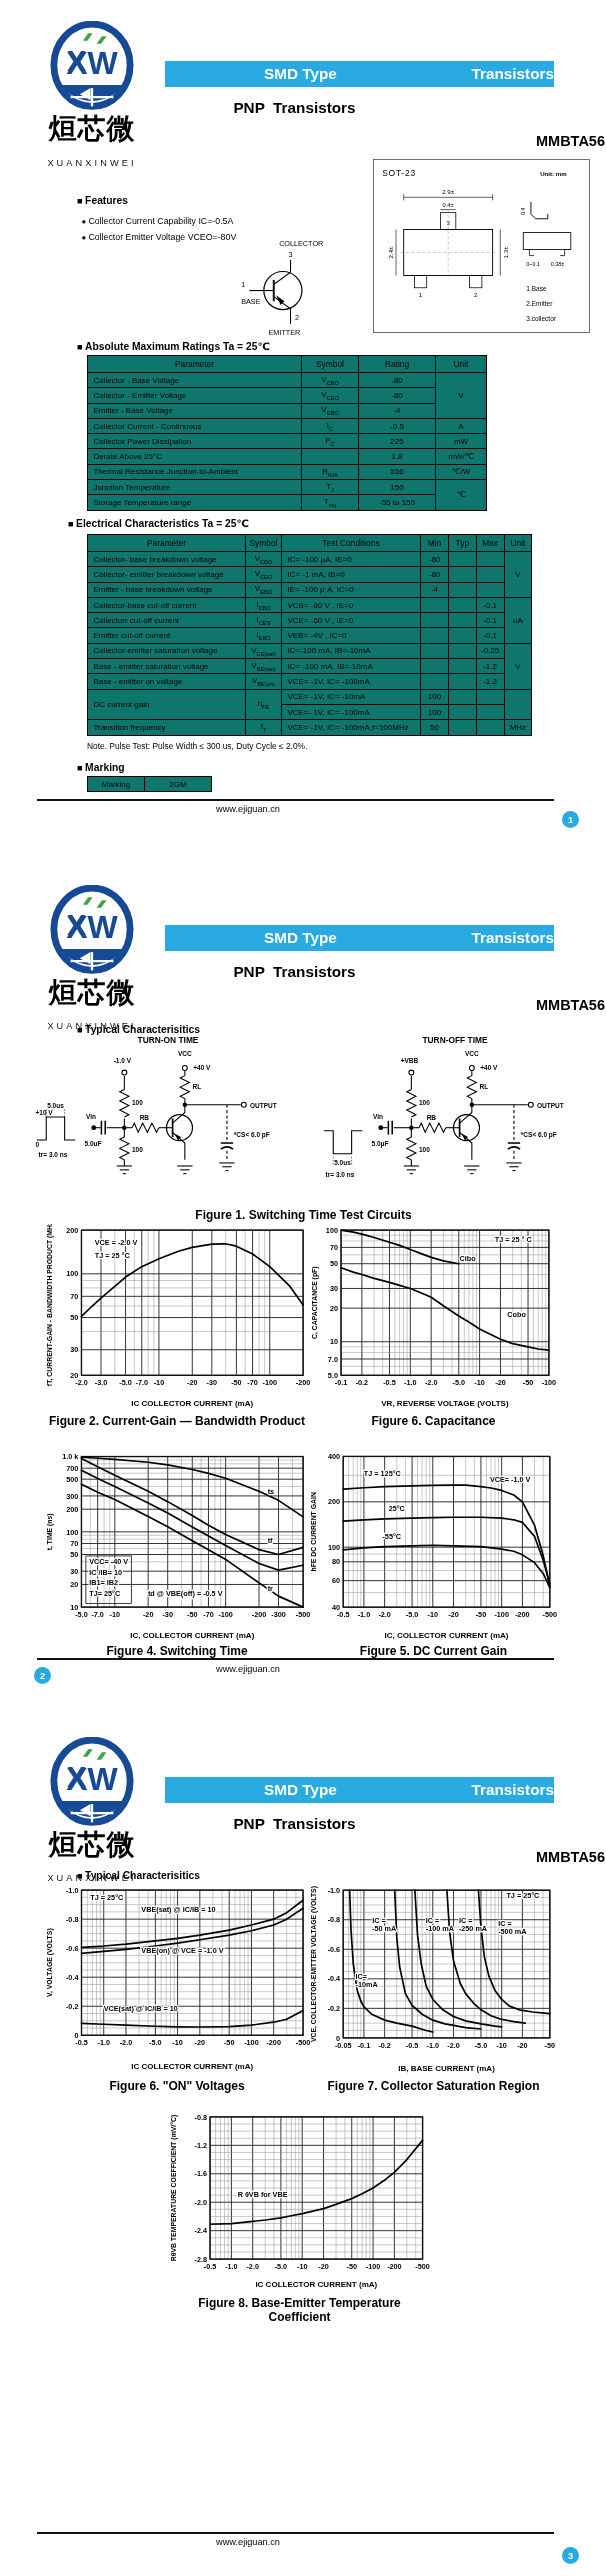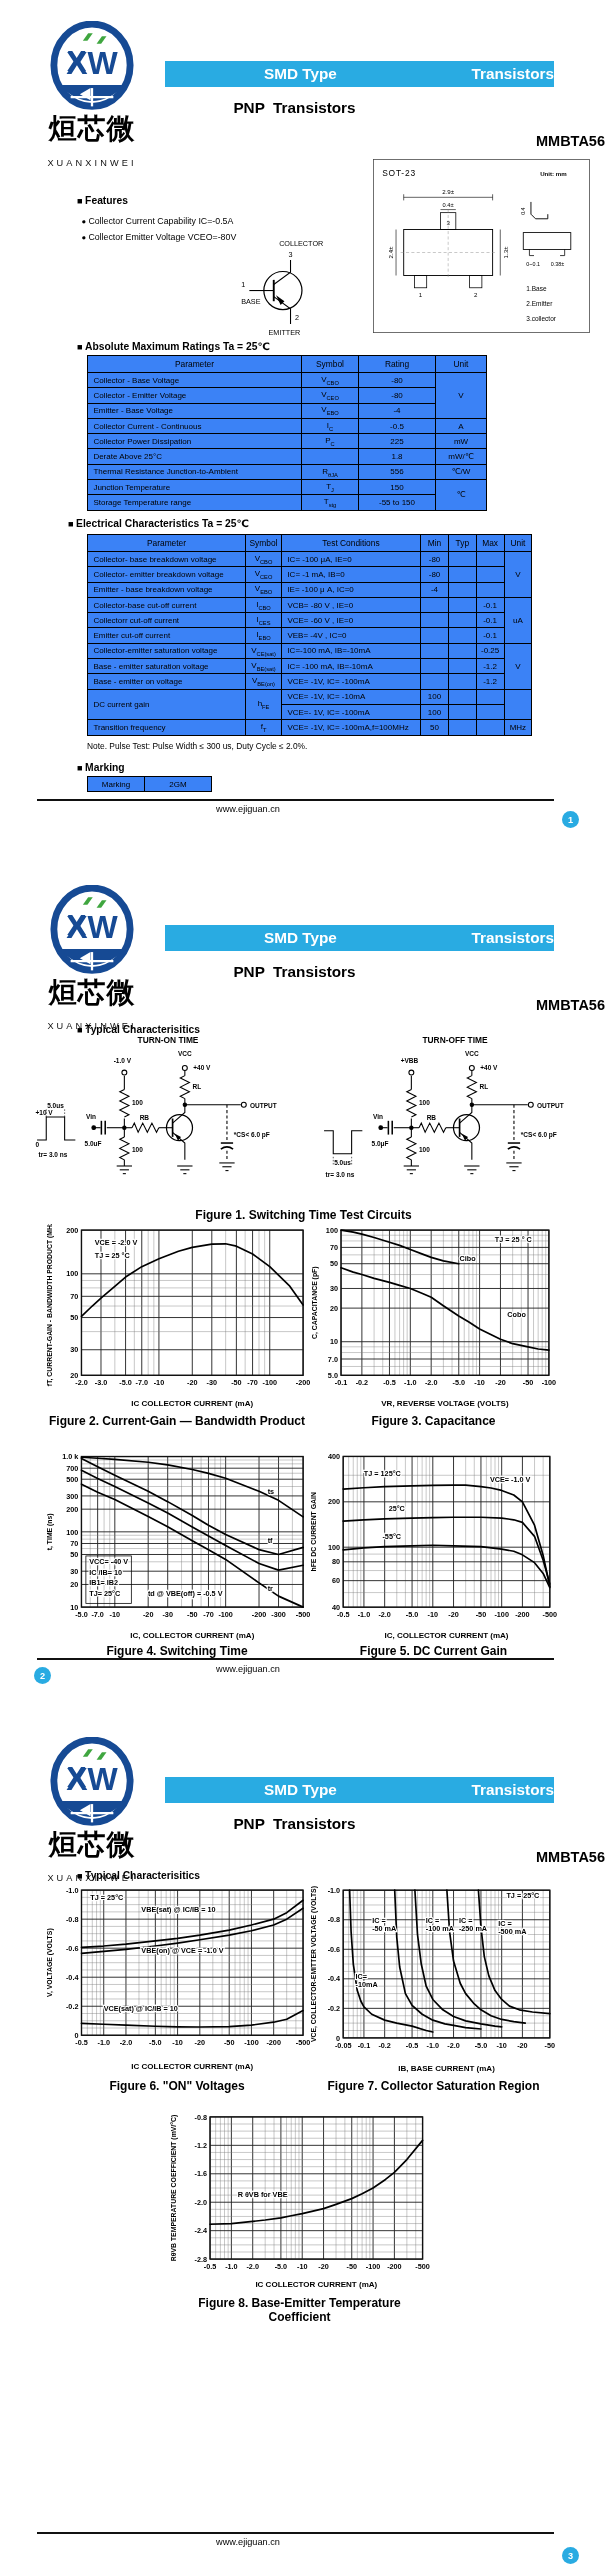--- a/index.html
+++ b/index.html
@@ -17,21 +17,21 @@
   .banner span:first-child{margin-left:99px}
   .banner span:last-child{margin-right:0}
   .t1{position:absolute;left:0;top:78px;width:589px;text-align:center;font-size:15.3px;font-weight:bold;white-space:pre}
   .t2{position:absolute;left:16px;top:112px;width:589px;text-align:right;font-size:14.5px;font-weight:bold}
   
   .sec-title{font-size:10.3px;font-weight:bold}
   .sec-title::before{content:"\25A0  ";font-size:9.2px}
   .features li{list-style:none;font-size:8.8px;margin:5.4px 0 0 4.6px}
   .features li::before{content:"\25CF  ";font-size:7.7px}
   
-  table.ds{border-collapse:collapse;table-layout:fixed;background:#3b82f6}
+  table.ds{border-collapse:collapse;table-layout:fixed;background:#0f766e}
   .ds th,.ds td{border:0.8px solid #000;font-weight:normal;text-align:center;vertical-align:middle;
                 font-size:8px;height:15.3px;padding:0 3.1px;overflow:hidden}
   .ds thead th{height:17px;font-size:8.4px}
   .ds td.pl{text-align:left;padding-left:5.4px}
   table.ds{border:1.5px solid #000}
   sub{font-size:5.7px}
   .note{font-size:8.4px}
   
   .figcap{font-size:12px;font-weight:bold;text-align:center;white-space:pre-line}
   .circ-title{font-size:8.4px;font-weight:bold;text-align:center}
@@ -638,21 +638,21 @@
           <text x="39" y="157.53813949964575" font-size="9.5" font-weight="bold" text-anchor="end" fill="#000">10</text>
           <text x="39" y="113.57627899929152" font-size="9.5" font-weight="bold" text-anchor="end" fill="#000">20</text>
           <text x="39" y="87.86023914464971" font-size="9.5" font-weight="bold" text-anchor="end" fill="#000">30</text>
           <text x="39" y="55.46186050035426" font-size="9.5" font-weight="bold" text-anchor="end" fill="#000">50</text>
           <text x="39" y="34.12159404116649" font-size="9.5" font-weight="bold" text-anchor="end" fill="#000">70</text>
           <text x="39" y="11.5" font-size="9.5" font-weight="bold" text-anchor="end" fill="#000">100</text>
           <text x="179" y="238" font-size="10.5" font-weight="bold" text-anchor="middle" fill="#000">VR, REVERSE VOLTAGE (VOLTS)</text>
           <text x="11" y="103" font-size="9" font-weight="bold" text-anchor="middle" fill="#000" transform="rotate(-90 11 103)">C, CAPACITANCE (pF)</text>
         </svg></div>
     <div class="abs figcap" style="left:44px;top:1414px;width:266px">Figure 2. Current-Gain — Bandwidth Product</div>
-    <div class="abs figcap" style="left:308px;top:1414px;width:251px">Figure 3. Capacitance</div>
+    <div class="abs figcap" style="left:308px;top:1414px;width:251px">Figure 6. Capacitance</div>
 
     <div class="abs chart" style="left:44px;top:1451px;width:266px;height:193px"><svg width="266" height="193" viewBox="0 0 348 252">
           <line x1="49" y1="7" x2="49" y2="204" stroke="#222" stroke-width="1.2"></line>
           <line x1="60.48128067690559" y1="7" x2="60.48128067690559" y2="204" stroke="#7a7a7a" stroke-width="0.55"></line>
           <line x1="70.1885651733445" y1="7" x2="70.1885651733445" y2="204" stroke="#222" stroke-width="1.2"></line>
           <line x1="78.59739748510907" y1="7" x2="78.59739748510907" y2="204" stroke="#7a7a7a" stroke-width="0.55"></line>
           <line x1="86.01451323997938" y1="7" x2="86.01451323997938" y2="204" stroke="#7a7a7a" stroke-width="0.55"></line>
           <line x1="92.64934937127727" y1="7" x2="92.64934937127727" y2="204" stroke="#222" stroke-width="1.2"></line>
           <line x1="136.29869874255456" y1="7" x2="136.29869874255456" y2="204" stroke="#222" stroke-width="1.2"></line>
           <line x1="161.8319313056283" y1="7" x2="161.8319313056283" y2="204" stroke="#222" stroke-width="1.2"></line>

